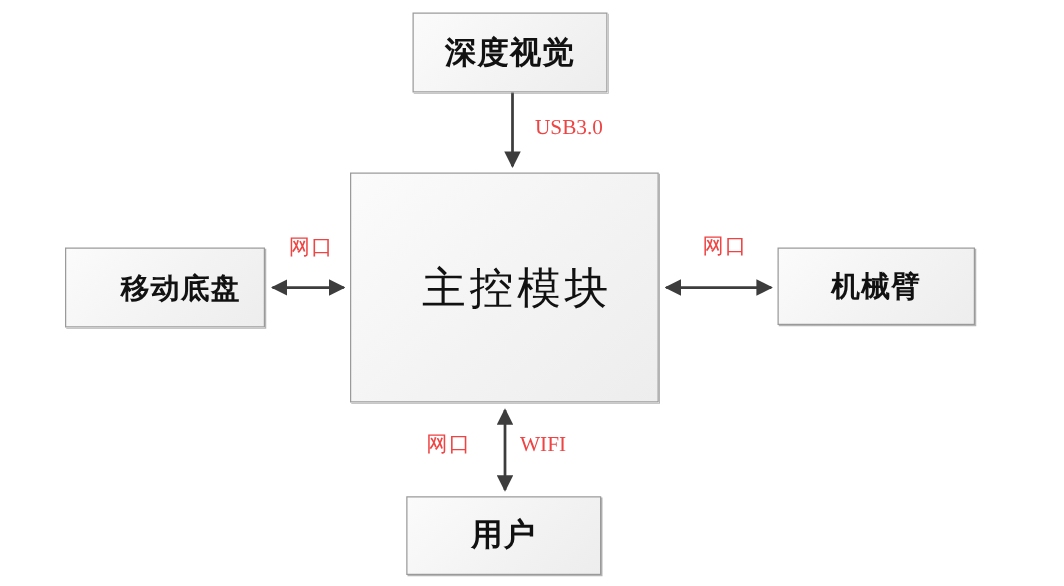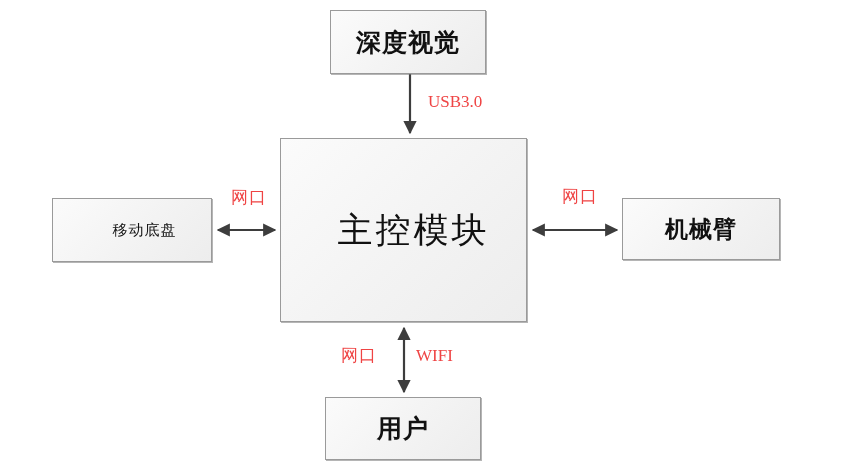--- a/index.html
+++ b/index.html
@@ -50,22 +50,22 @@
   #node-main-controller .node-label {
     font-size: 35px;
     font-weight: normal;
     letter-spacing: 3px;
   }
 
   #node-mobile-chassis {
     left: 52px; top: 198px; width: 160px; height: 64px;
   }
   #node-mobile-chassis .node-label {
-    font-size: 15px;
-    font-weight: normal;
+    font-size: 23px;
+    font-weight: bold;
     margin-left: 25px;
   }
 
   #node-robotic-arm {
     left: 622px; top: 198px; width: 158px; height: 62px;
   }
   #node-robotic-arm .node-label {
     font-size: 23px;
     font-weight: bold;
   }

